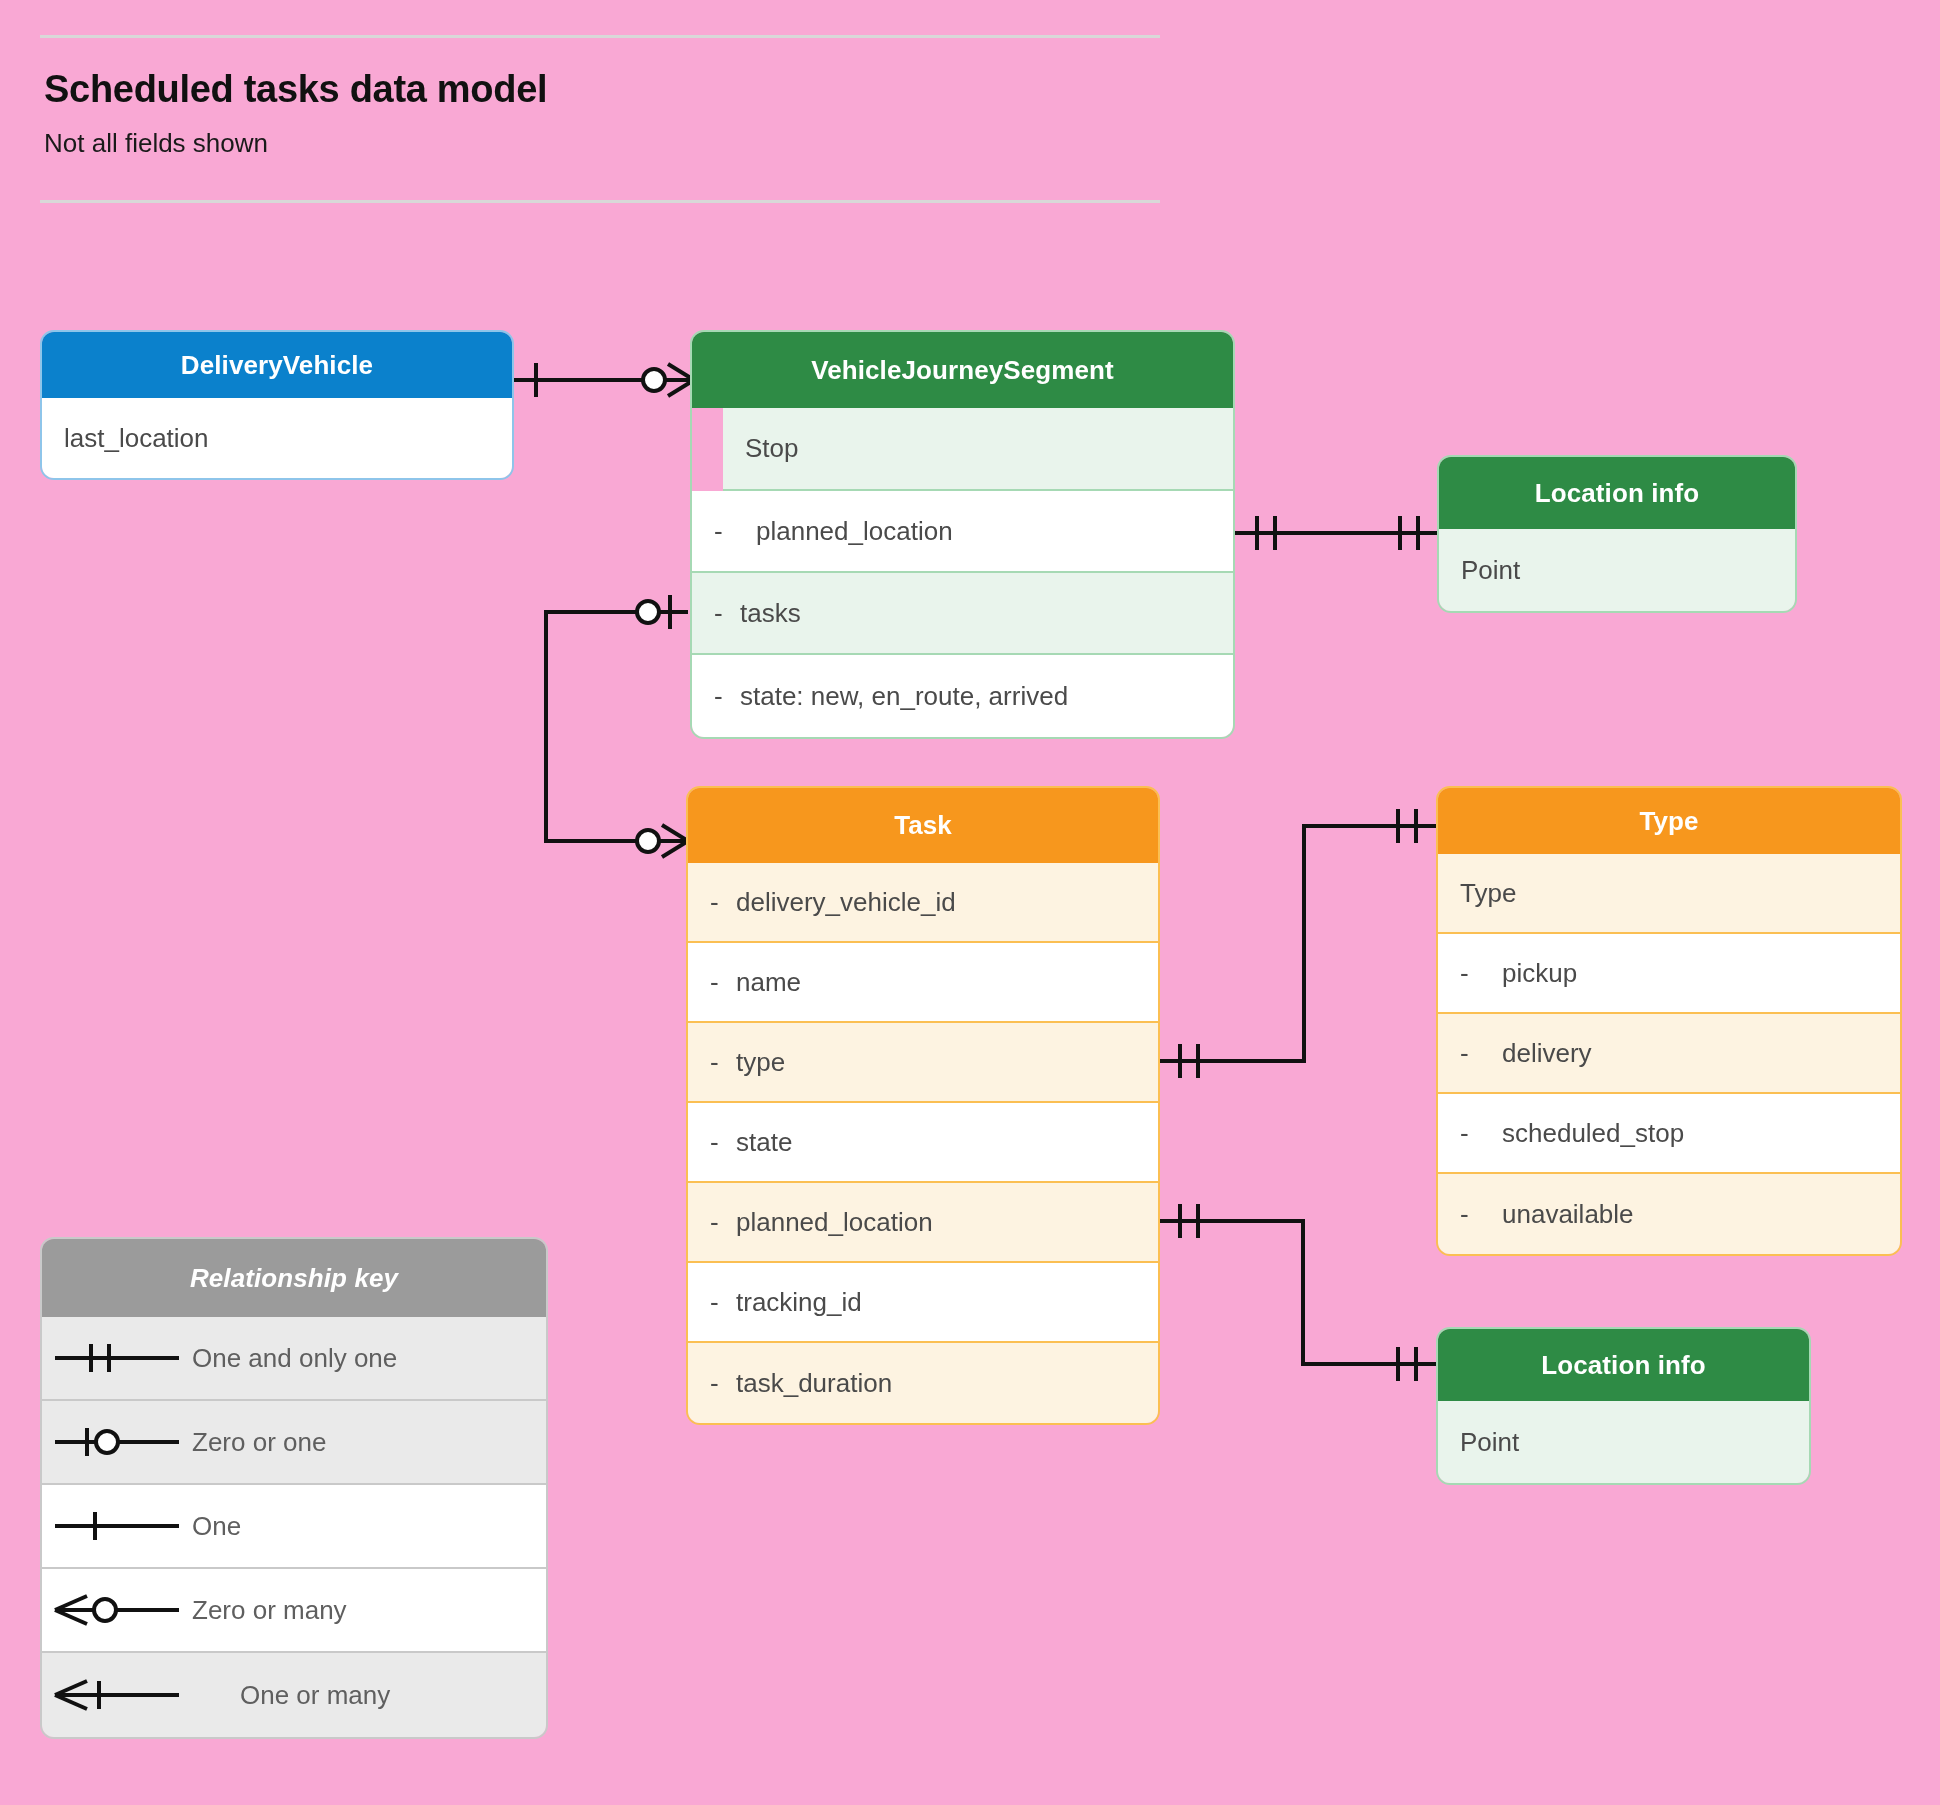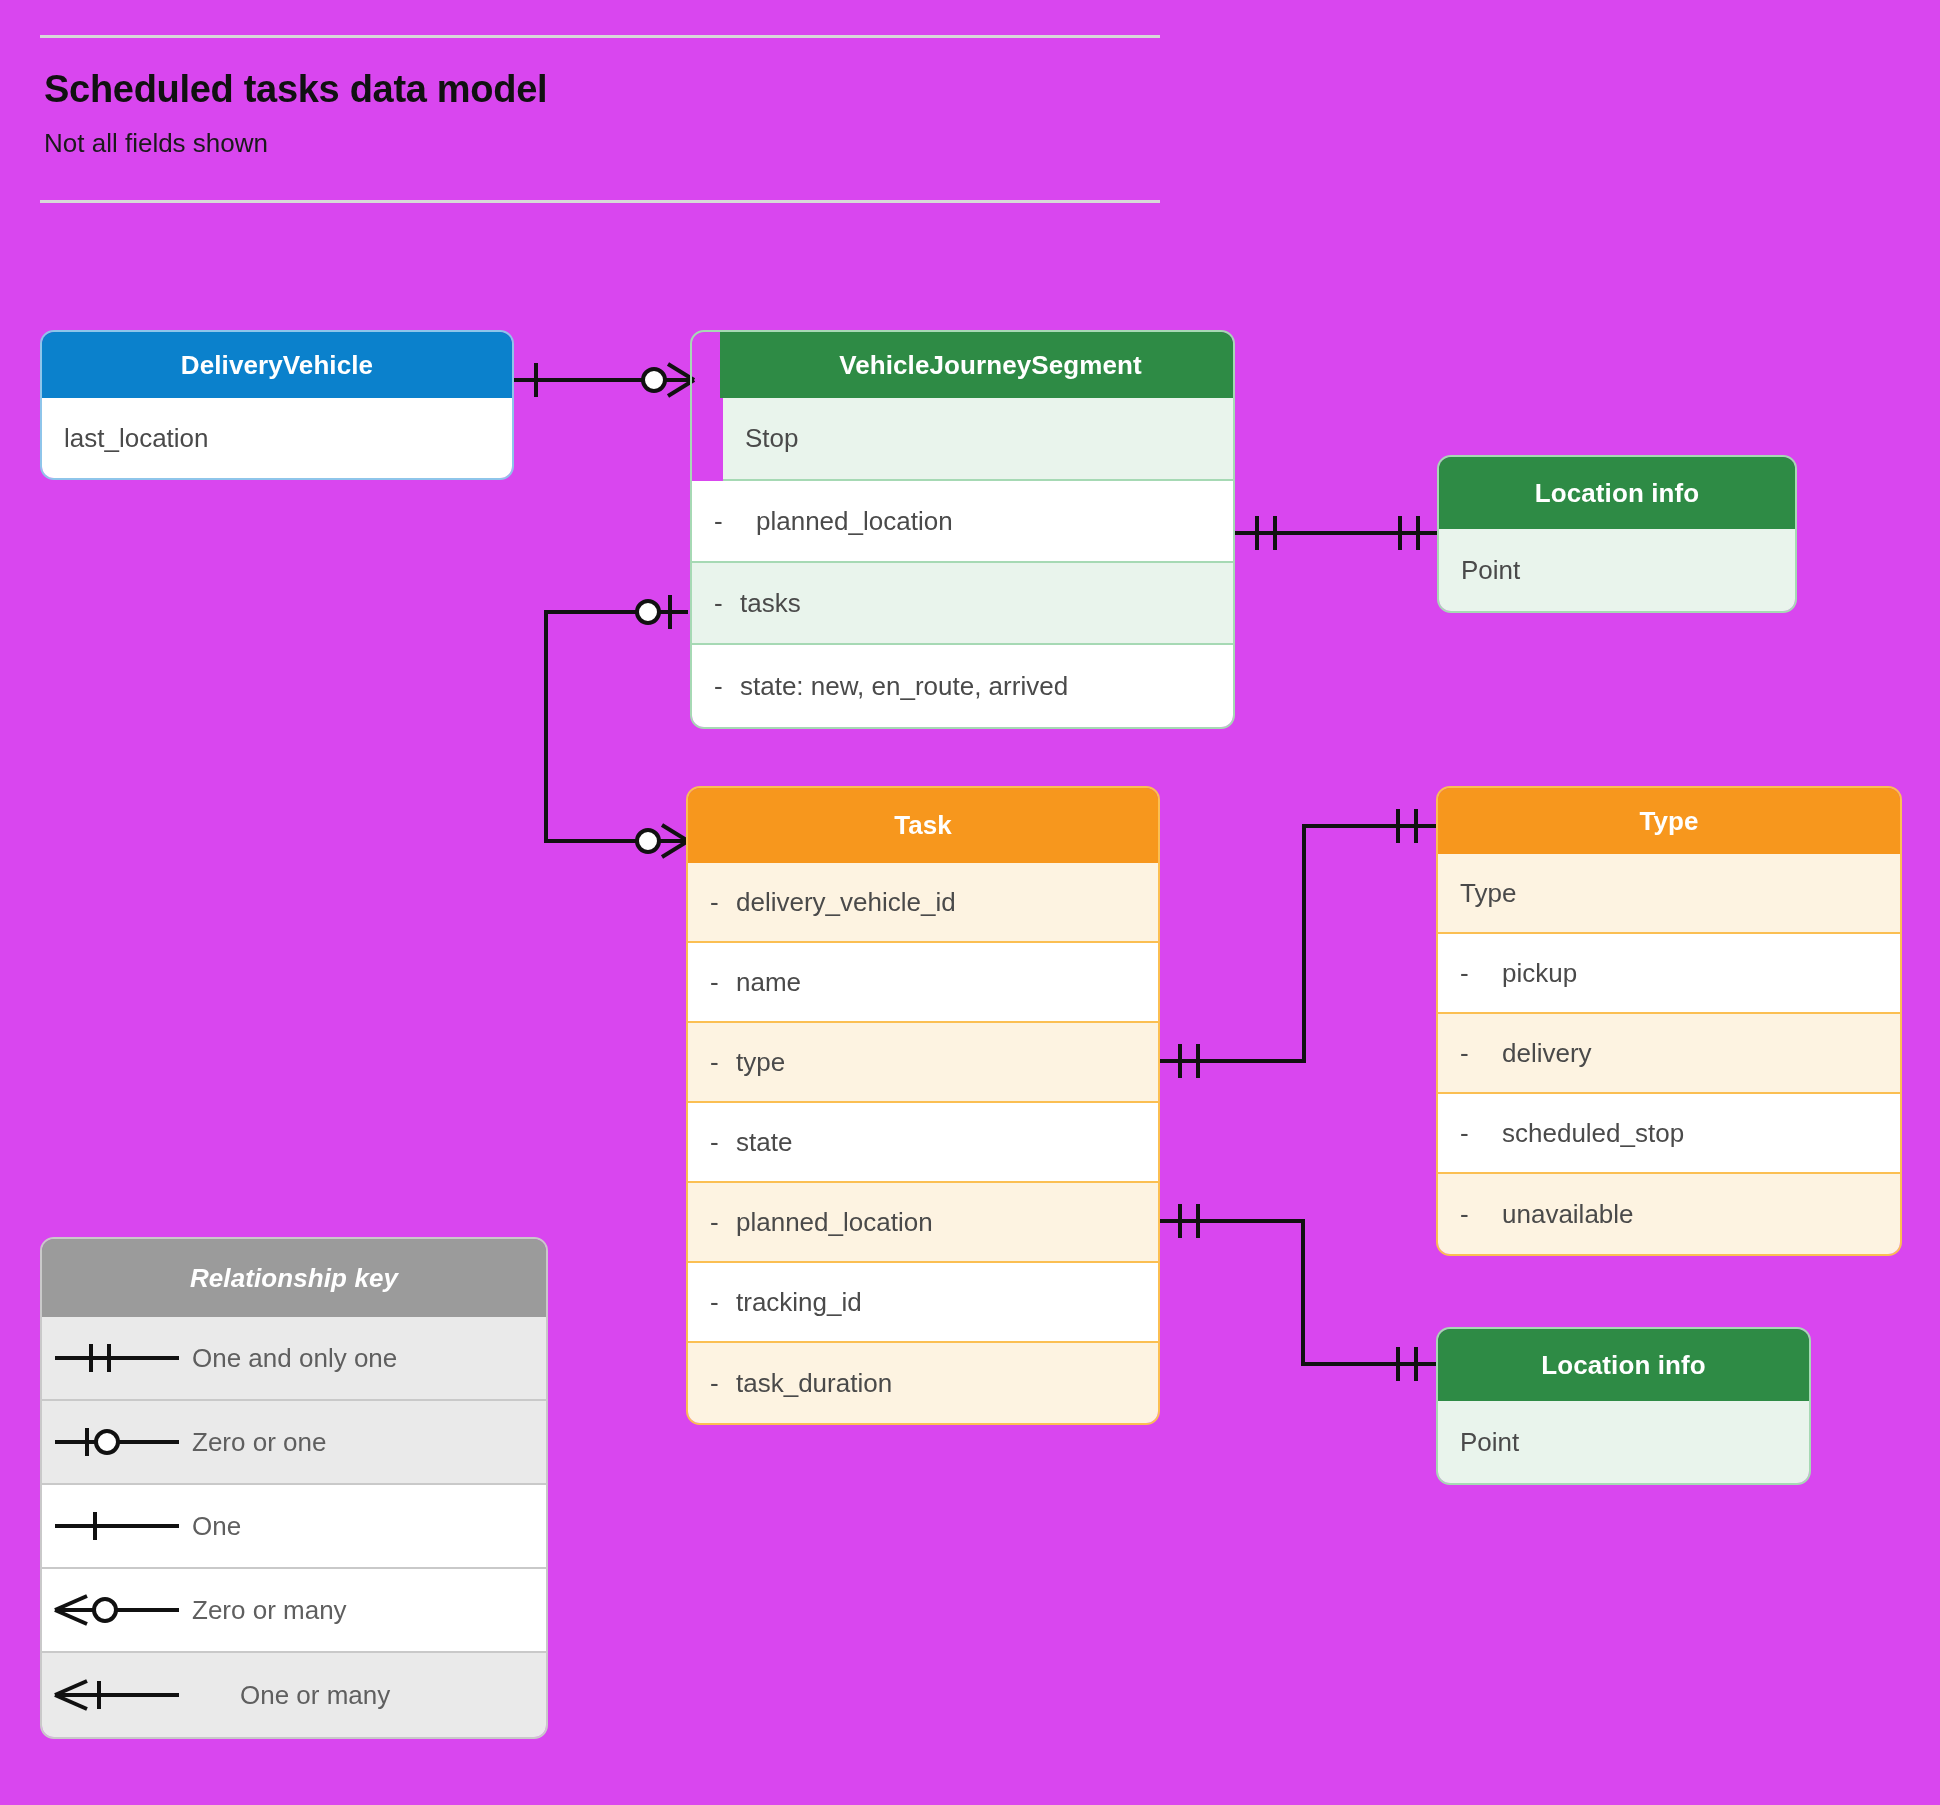--- a/index.html
+++ b/index.html
@@ -8,21 +8,21 @@
     background: #ffffff;
   }
   body {
     font-family: "Liberation Sans", sans-serif;
     -webkit-font-smoothing: antialiased;
   }
   #canvas {
     position: relative;
     width: 1940px;
     height: 1805px;
-    background: #d946ef;
+    background: #f9a8d4;
     overflow: hidden;
   }
 
   
   .rule {
     position: absolute;
     left: 40px;
     width: 1120px;
     height: 3px;
     background: #d8d8d8;
@@ -200,21 +200,21 @@
   </svg>
 
   <div class="entity e-blue" style="left:40px; top:330px; width:474px;">
     <div class="ent-head" style="height:66px;">DeliveryVehicle</div>
     <div class="ent-row r-plain" style="height:80px;">
       <span>last_location</span>
     </div>
   </div>
 
   <div class="entity e-green" style="left:690px; top:330px; width:545px;">
-    <div class="ent-head" style="height:66px;margin-left:28px;">VehicleJourneySegment</div>
+    <div class="ent-head" style="height:76px;">VehicleJourneySegment</div>
     <div class="ent-row r-alt" style="height:83px;margin-left:31px;">
       <span>Stop</span>
     </div>
     <div class="ent-row r-plain" style="height:82px;">
       <span class="dash wide">-</span>
       <span>planned_location</span>
     </div>
     <div class="ent-row r-alt" style="height:82px;">
       <span class="dash">-</span>
       <span>tasks</span>

